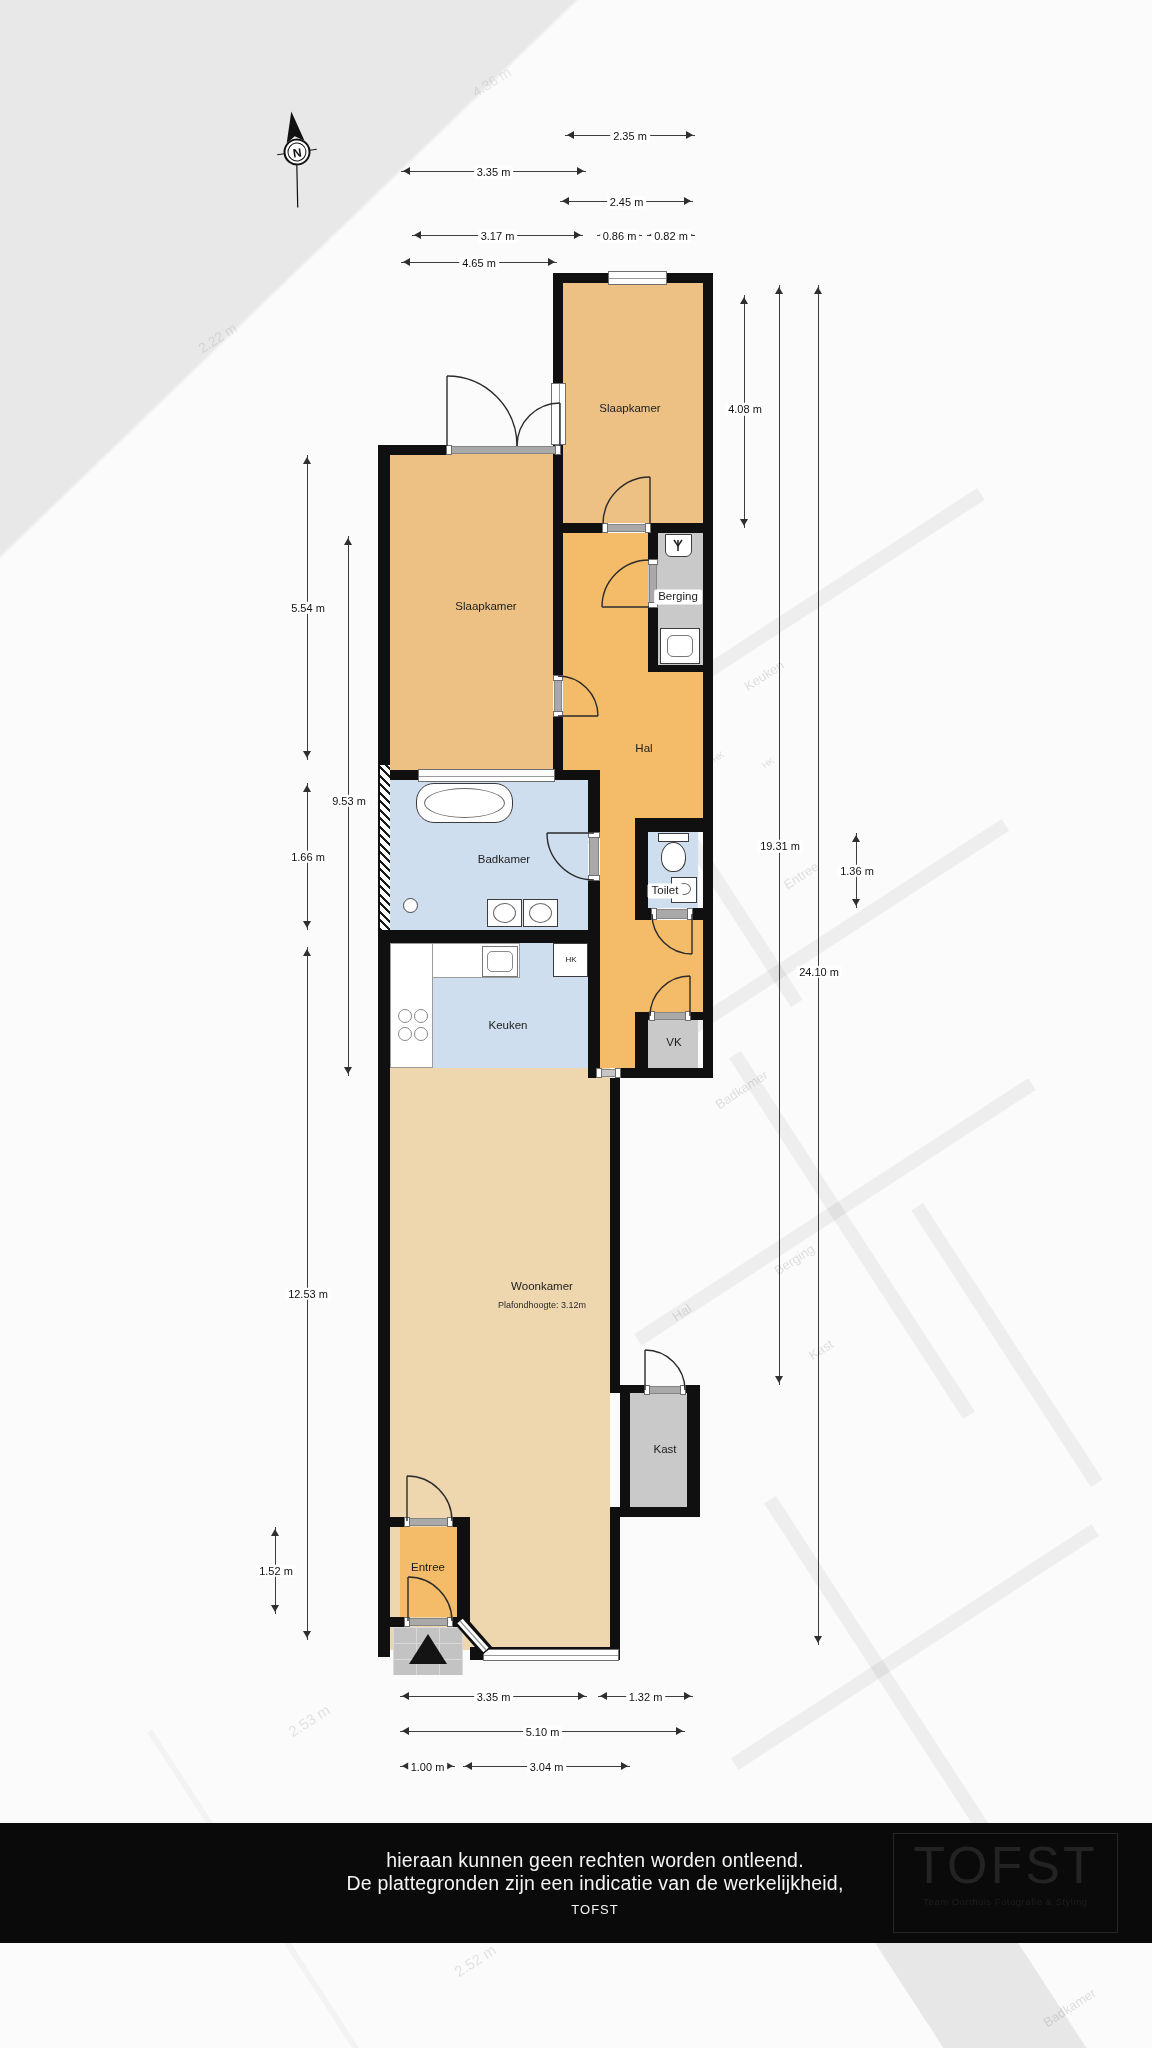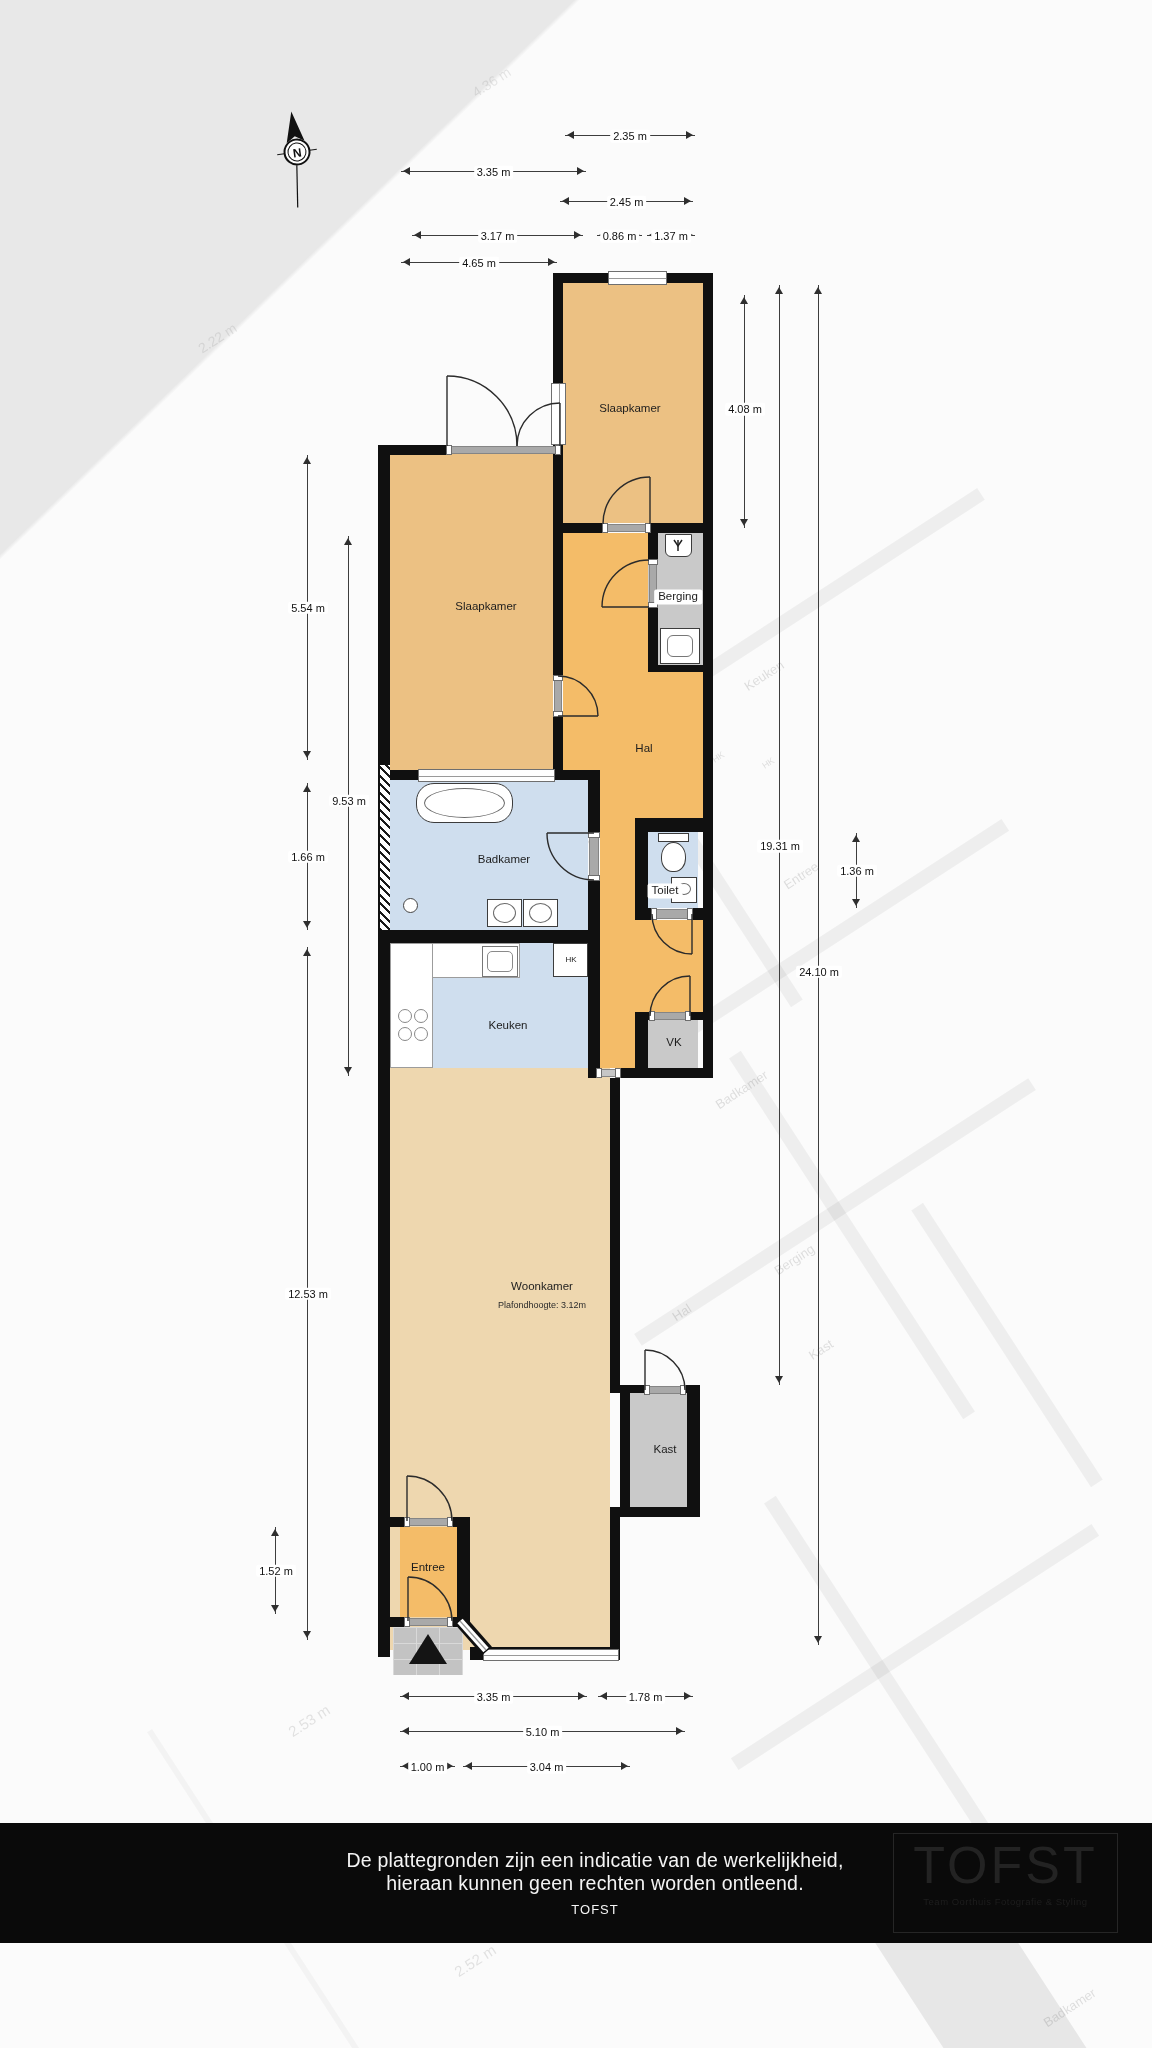--- a/index.html
+++ b/index.html
@@ -289,21 +289,21 @@
       <span class="lbl dim-lbl">3.17 m</span>
     </div>
   <div class="dimh" style="left:597px;top:235px;width:45px">
     <i class="a l"></i>
       <i class="a r"></i>
       <span class="lbl dim-lbl">0.86 m</span>
     </div>
   <div class="dimh" style="left:647px;top:235px;width:48px">
     <i class="a l"></i>
       <i class="a r"></i>
-      <span class="lbl dim-lbl">1.37 m</span>
+      <span class="lbl dim-lbl">0.82 m</span>
     </div>
   <div class="dimh" style="left:401px;top:262px;width:156px">
     <i class="a l"></i>
       <i class="a r"></i>
       <span class="lbl dim-lbl">4.65 m</span>
     </div>
 
   <div class="dimv" style="left:307px;top:455px;height:305px">
     <i class="a u"></i>
       <i class="a d"></i>
@@ -352,42 +352,42 @@
     </div>
 
   <div class="dimh" style="left:400px;top:1696px;width:187px">
     <i class="a l"></i>
       <i class="a r"></i>
       <span class="lbl dim-lbl">3.35 m</span>
     </div>
   <div class="dimh" style="left:598px;top:1696px;width:95px">
     <i class="a l"></i>
       <i class="a r"></i>
-      <span class="lbl dim-lbl">1.78 m</span>
+      <span class="lbl dim-lbl">1.32 m</span>
     </div>
   <div class="dimh" style="left:400px;top:1731px;width:285px">
     <i class="a l"></i>
       <i class="a r"></i>
       <span class="lbl dim-lbl">5.10 m</span>
     </div>
   <div class="dimh" style="left:400px;top:1766px;width:55px">
     <i class="a l"></i>
       <i class="a r"></i>
       <span class="lbl dim-lbl">1.00 m</span>
     </div>
   <div class="dimh" style="left:463px;top:1766px;width:167px">
     <i class="a l"></i>
       <i class="a r"></i>
       <span class="lbl dim-lbl">3.04 m</span>
     </div>
 
   <div class="footer">
     <div class="footer-text">
+      <div class="l1">hieraan kunnen geen rechten worden ontleend.</div>
       <div class="l1">De plattegronden zijn een indicatie van de werkelijkheid,</div>
-      <div class="l1">hieraan kunnen geen rechten worden ontleend.</div>
       <div class="l3">TOFST</div>
     </div>
     <div class="logo">
       <div class="big">TOFST</div>
       <div class="small">Team Oorthuis Fotografie &amp; Styling</div>
     </div>
   </div>
 
 </div>
 

